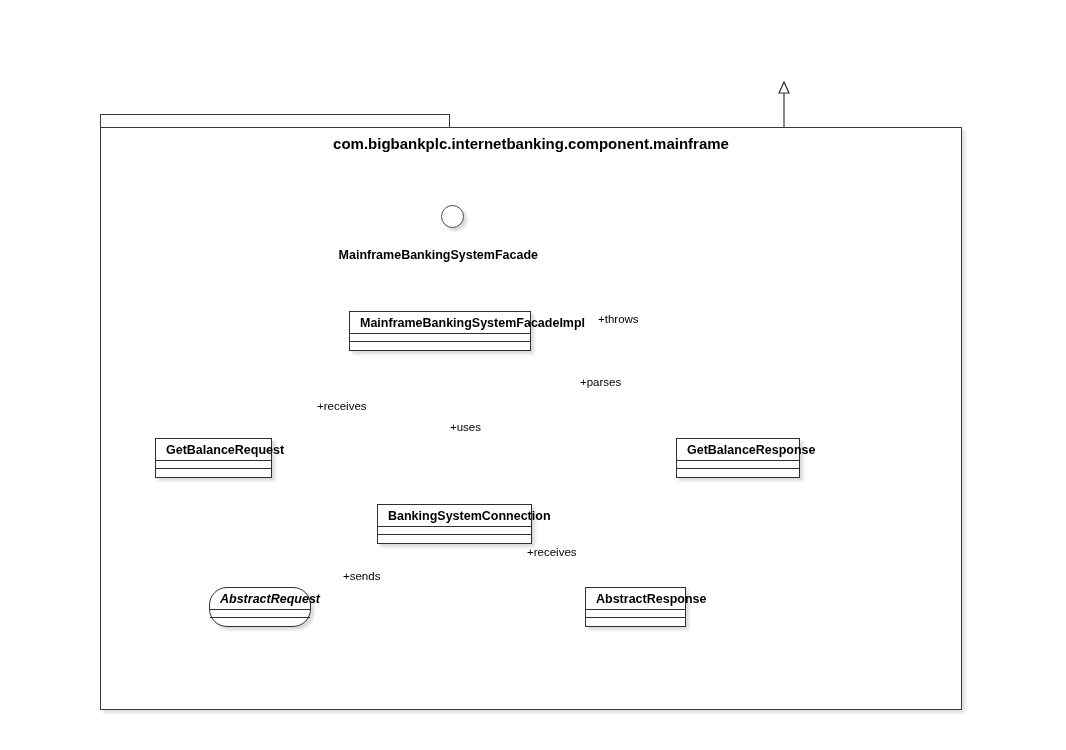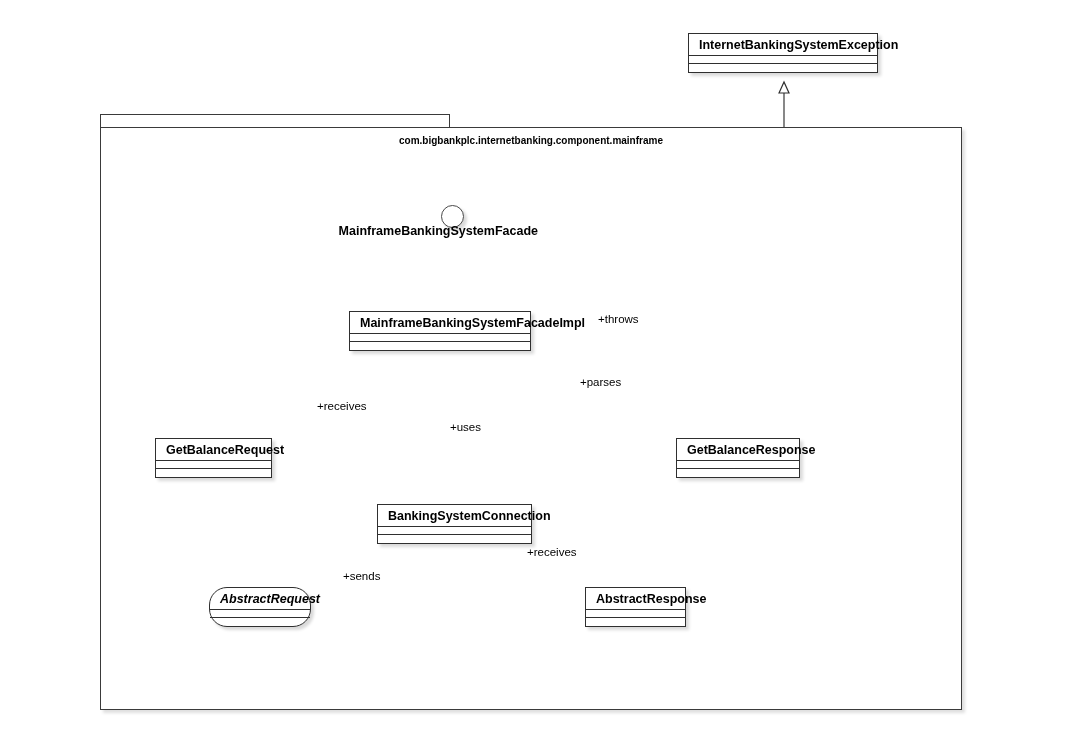--- a/index.html
+++ b/index.html
@@ -39,21 +39,21 @@
   .pkg-body {
     position: absolute;
     box-sizing: border-box;
     border: 1.4px solid #3a3a3a;
     background: #ffffff;
     box-shadow: 3px 3px 3px rgba(0,0,0,0.13);
     z-index: 1;
   }
   .pkg-title {
     position: absolute;
-    font-size: 10px;
+    font-size: 15px;
     font-weight: bold;
     color: #000000;
     white-space: nowrap;
     z-index: 6;
   }
 
   
   .cls {
     position: absolute;
     box-sizing: border-box;
@@ -170,28 +170,23 @@
 
     <g>
       <line x1="733" y1="478" x2="668" y2="588" stroke="#2f2f2f" stroke-width="1.4" marker-end="url(#hollow-triangle)"></line>
     </g>
   </svg>
 
   <div class="pkg-tab" style="left:100px; top:114px; width:350px; height:14px;"></div>
   <div class="pkg-body" style="left:100px; top:127px; width:862px; height:583px;"></div>
   <div class="pkg-title" style="left:100px; top:135px; width:862px; text-align:center;">com.bigbankplc.internetbanking.component.mainframe</div>
 
-  <div class="cls" style="left:688px; top:33px; width:190px; height:40px;">
-    <div class="name-row">InternetBankingSystemException</div>
-    <div class="attr-row"></div>
-    <div class="op-row"></div>
-  </div>
 
   <div class="lolli-circle" style="left:441px; top:205px; width:23px; height:23px;"></div>
-  <div class="lolli-label" style="left:163px; top:224px; width:375px;">MainframeBankingSystemFacade</div>
+  <div class="lolli-label" style="left:163px; top:248px; width:375px;">MainframeBankingSystemFacade</div>
 
   <div class="cls" style="left:349px; top:311px; width:182px; height:40px;">
     <div class="name-row">MainframeBankingSystemFacadeImpl</div>
     <div class="attr-row"></div>
     <div class="op-row"></div>
   </div>
 
 
   <div class="cls" style="left:155px; top:438px; width:117px; height:40px;">
     <div class="name-row">GetBalanceRequest</div>

